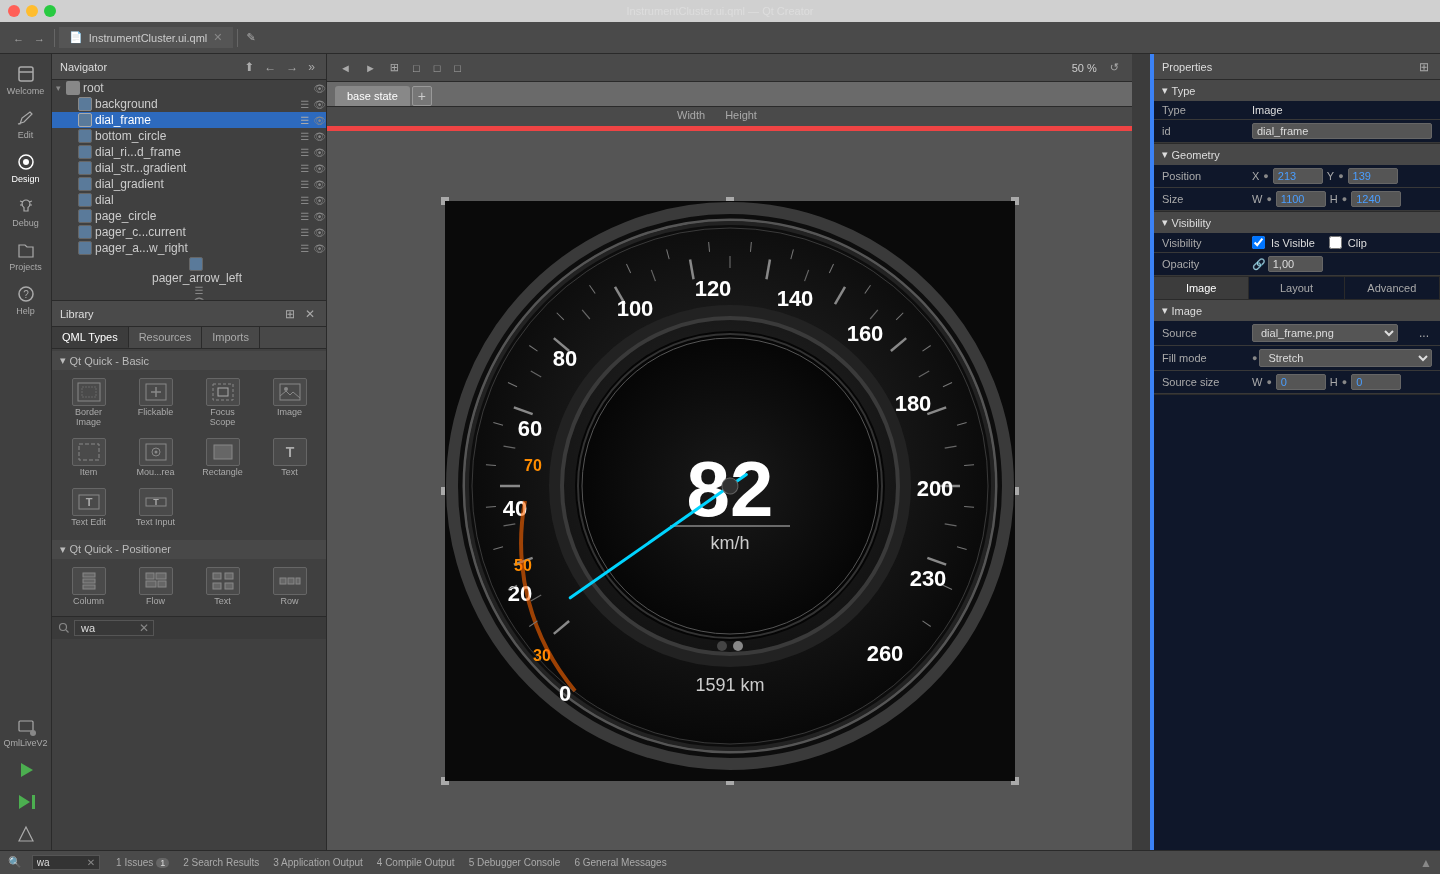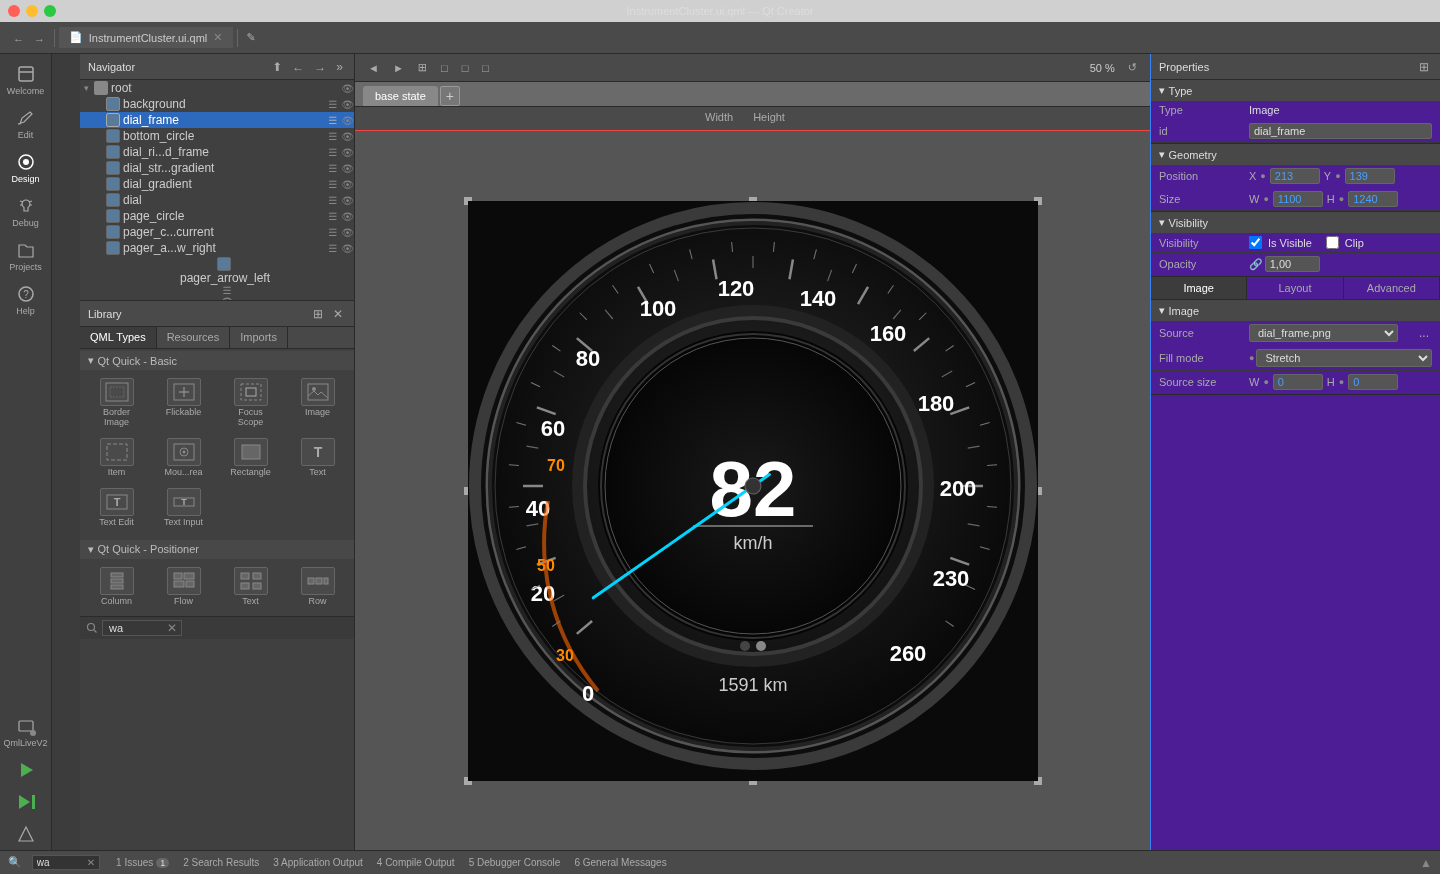--- a/index.html
+++ b/index.html
@@ -20,21 +20,21 @@
     
     .content { display: flex; flex: 1; overflow: hidden; }
 
     
     .left-icons { width: 52px; background: #404040; display: flex; flex-direction: column; align-items: center; padding-top: 4px; border-right: 1px solid #2a2a2a; }
     .left-icon-item { display: flex; flex-direction: column; align-items: center; padding: 6px 4px; cursor: pointer; width: 100%; color: #aaa; font-size: 9px; gap: 2px; }
     .left-icon-item.active { color: #fff; }
     .left-icon-item svg { width: 20px; height: 20px; }
 
     
-    .navigator { width: 275px; background: #404040; display: flex; flex-direction: column; border-right: 1px solid #2a2a2a; margin-left: 28px; }
+    .navigator { width: 275px; background: #404040; display: flex; flex-direction: column; border-right: 1px solid #2a2a2a; }
     .panel-header { background: #4a4a4a; padding: 4px 8px; display: flex; align-items: center; justify-content: space-between; border-bottom: 1px solid #2a2a2a; min-height: 26px; }
     .panel-header-controls { display: flex; gap: 4px; align-items: center; }
     .panel-ctrl-btn { background: none; border: none; color: #aaa; cursor: pointer; font-size: 12px; padding: 1px 3px; }
     .nav-item { display: flex; align-items: center; padding: 1px 0; cursor: pointer; }
     .nav-item.selected { background: #2d6abe; }
     .nav-item .expand { width: 10px; flex-shrink: 0; color: #888; font-size: 9px; }
     .nav-item .node-name { flex: 1; font-size: 12px; color: #ccc; white-space: nowrap; overflow: hidden; text-overflow: ellipsis; }
     .nav-item.selected .node-name { color: #fff; }
     .nav-item .eye-icon { margin-left: 4px; color: #888; font-size: 10px; }
 
@@ -66,21 +66,21 @@
     .resize-handle-br { position: absolute; bottom: -4px; right: -4px; width: 8px; height: 8px; background: #aaa; cursor: se-resize; }
     .resize-handle-tc { position: absolute; top: -4px; left: 50%; transform: translateX(-50%); width: 8px; height: 8px; background: #aaa; cursor: n-resize; }
     .resize-handle-lc { position: absolute; top: 50%; left: -4px; transform: translateY(-50%); width: 8px; height: 8px; background: #aaa; cursor: w-resize; }
     .resize-handle-rc { position: absolute; top: 50%; right: -4px; transform: translateY(-50%); width: 8px; height: 8px; background: #aaa; cursor: e-resize; }
     .resize-handle-bc { position: absolute; bottom: -4px; left: 50%; transform: translateX(-50%); width: 8px; height: 8px; background: #aaa; cursor: s-resize; }
 
     
     .tooltip-box { position: absolute; background: #ffffcc; border: 1px solid #999; padding: 6px 8px; font-size: 11px; color: #333; line-height: 1.4; z-index: 100; top: 330px; left: -50px; width: 270px; box-shadow: 2px 2px 4px rgba(0,0,0,0.3); }
 
     
-    .properties { width: 290px; background: #4c1d95; display: flex; flex-direction: column; border-left: 1px solid #3b82f6; }
+    .properties { width: 290px; background: #0f172a; display: flex; flex-direction: column; border-left: 4px solid #3b82f6; margin-left: 18px; }
     .props-header { background: #4a4a4a; padding: 4px 8px; display: flex; align-items: center; justify-content: space-between; border-bottom: 1px solid #2a2a2a; min-height: 26px; }
     .props-section { border-bottom: 1px solid #2a2a2a; }
     .props-section-header { background: #484848; padding: 4px 8px; display: flex; align-items: center; gap: 4px; cursor: pointer; }
     .props-row { display: flex; align-items: center; padding: 3px 8px; border-bottom: 1px solid #383838; }
     .props-label { width: 90px; color: #aaa; font-size: 11px; flex-shrink: 0; }
     .props-value { flex: 1; color: #ddd; font-size: 11px; }
     .props-input { background: #555; border: 1px solid #666; color: #ddd; padding: 1px 4px; font-size: 11px; border-radius: 2px; width: 100%; }
     .props-input-sm { background: #555; border: 1px solid #666; color: #ddd; padding: 1px 4px; font-size: 11px; border-radius: 2px; width: 55px; }
     .coord-group { display: flex; align-items: center; gap: 4px; }
     .coord-label { color: #aaa; font-size: 11px; }
@@ -525,21 +525,21 @@
         </div>
       </div>
 
       <div style="background:#6a6a6a;display:flex;align-items:flex-end;padding:4px 8px 0;gap:2px;border-bottom:1px solid #2a2a2a;">
         <div style="background:#888;padding:4px 12px;border-radius:3px 3px 0 0;font-size:11px;color:#fff;cursor:pointer;">
           <span>base state</span>
         </div>
         <button style="background:#777;border:1px solid #999;color:#ccc;width:20px;height:20px;cursor:pointer;font-size:14px;display:flex;align-items:center;justify-content:center;margin-bottom:0;border-radius:2px;">+</button>
       </div>
 
-      <div style="background:#4a4a4a;display:flex;align-items:center;padding:0 0 3px 350px;height:24px;border-bottom:1px solid #ef4444;gap:20px;">
+      <div style="background:#4a4a4a;display:flex;align-items:center;padding:0 0 3px 350px;height:24px;border-bottom:5px solid #ef4444;gap:20px;">
         <span style="color:#aaa;font-size:11px;">Width</span>
         <span style="color:#aaa;font-size:11px;">Height</span>
       </div>
 
       <div class="canvas-content">
 
         <div class="preview-container" style="position:relative;">
           <div class="resize-handle-tl"></div>
           <div class="resize-handle-tr"></div>
           <div class="resize-handle-tc"></div>

